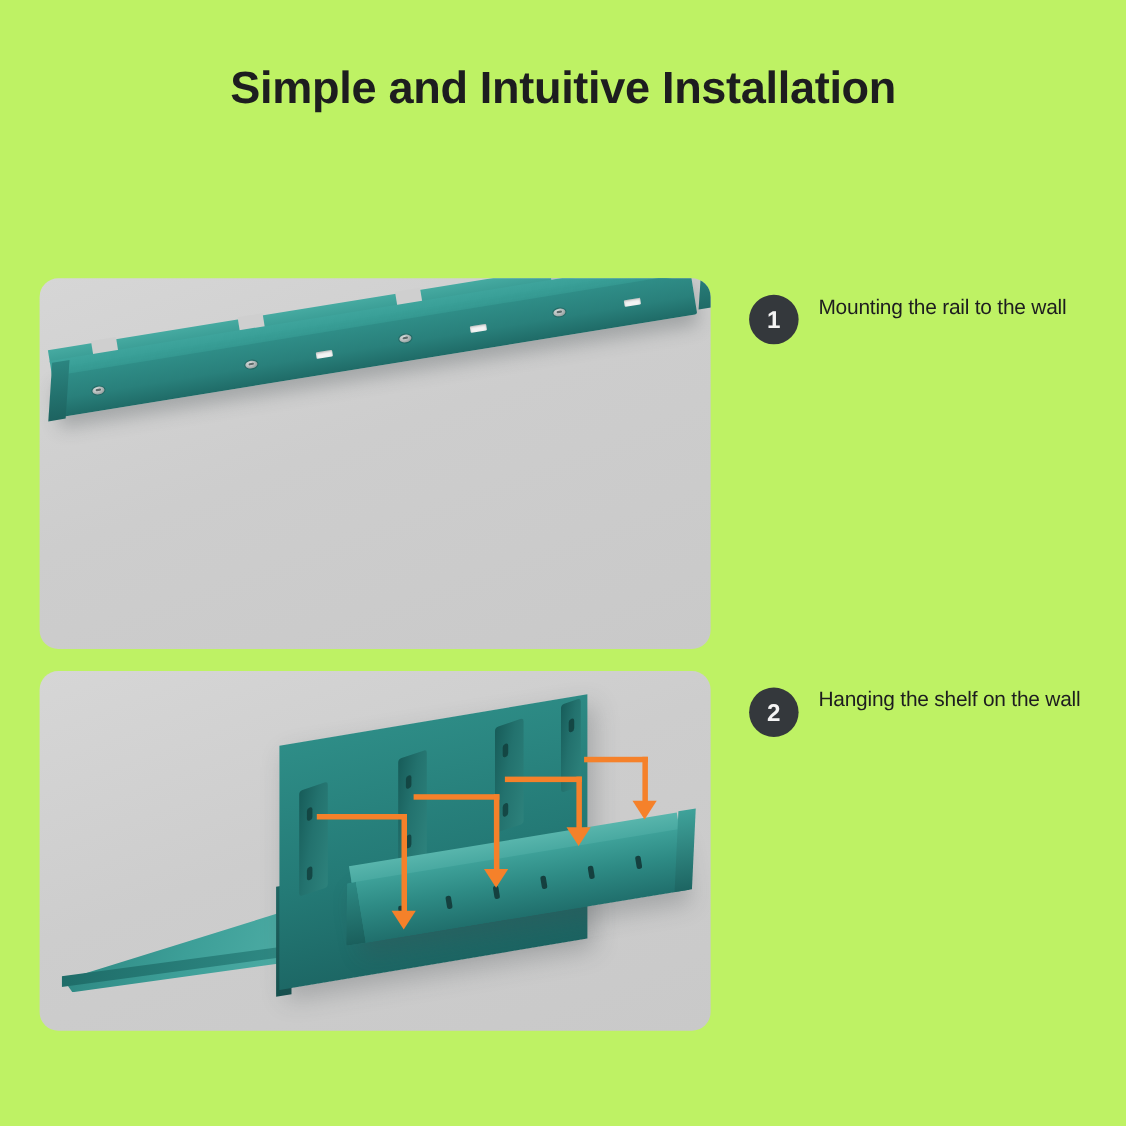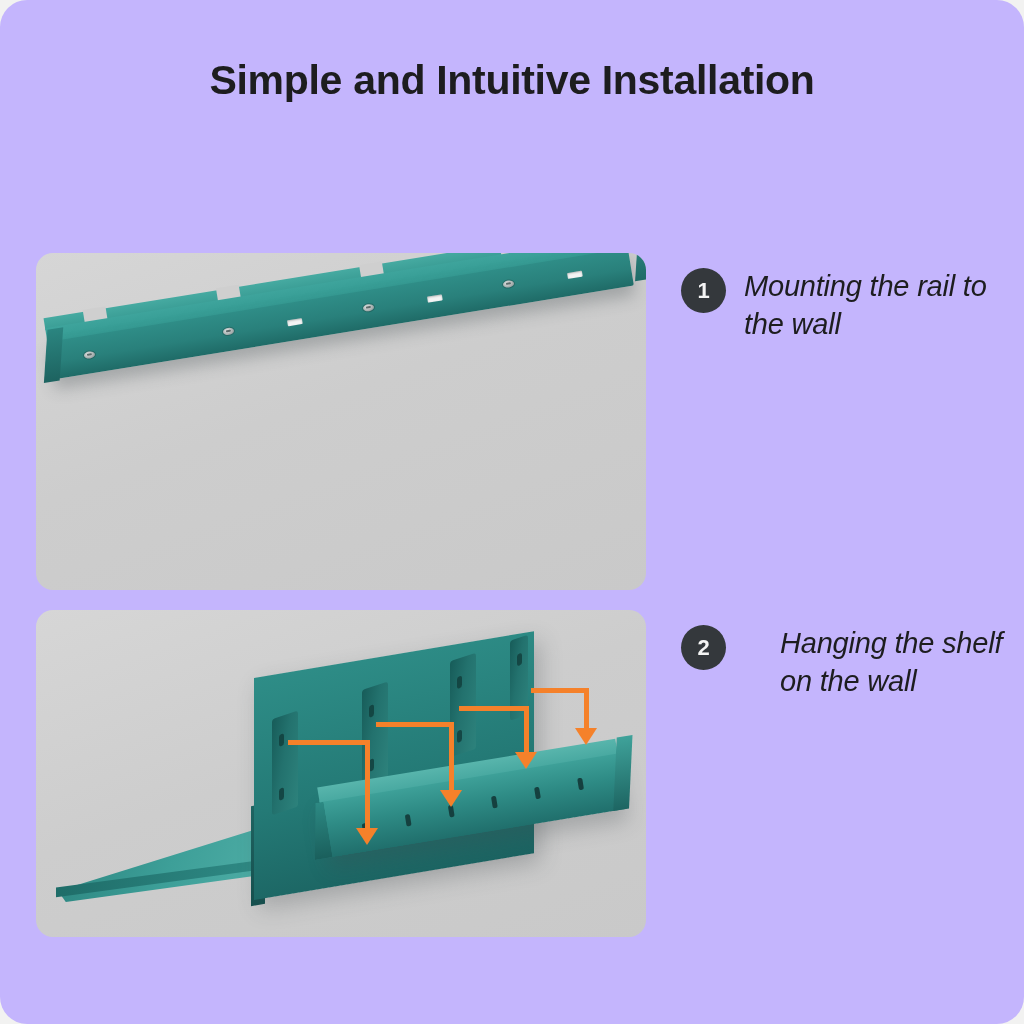--- a/index.html
+++ b/index.html
@@ -9,22 +9,21 @@
     height: 1024px;
     background: #f2f2f1;
     font-family: "Liberation Sans", sans-serif;
     overflow: hidden;
   }
 
   .page {
     position: relative;
     width: 1024px;
     height: 1024px;
-    background: #c4b5fd;
-    border-radius: 27px;
+    background: #bef264;
   }
 
   
   .header {
     position: absolute;
     top: 56px;
     left: 0;
     width: 1024px;
     text-align: center;
   }
@@ -79,28 +78,27 @@
     color: #f4f4f4;
     font-size: 22px;
     font-weight: 600;
     display: flex;
     align-items: center;
     justify-content: center;
     line-height: 1;
     margin-top: 1px;
   }
   .caption-text {
-    font-size: 29px;
+    font-size: 19px;
     line-height: 1.32;
     color: #1d1d1f;
     letter-spacing: -0.2px;
     max-width: 250px;
-    font-style: italic;
-  }
-  .step-row.two .caption-text { max-width: 258px; margin-left: 36px; }
+  }
+  .step-row.two .caption-text { max-width: 258px; }
 
   
   .scene1 { position: absolute; inset: 0; }
 
   .rail-wrap {
     position: absolute;
     left: 24px;
     top: 52px;
     width: 606px;
     height: 230px;

